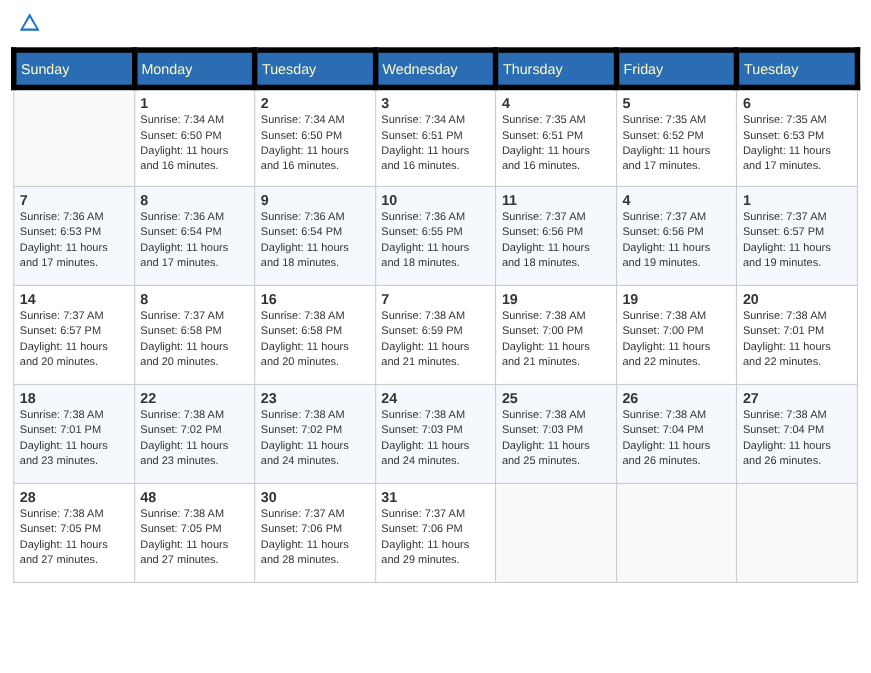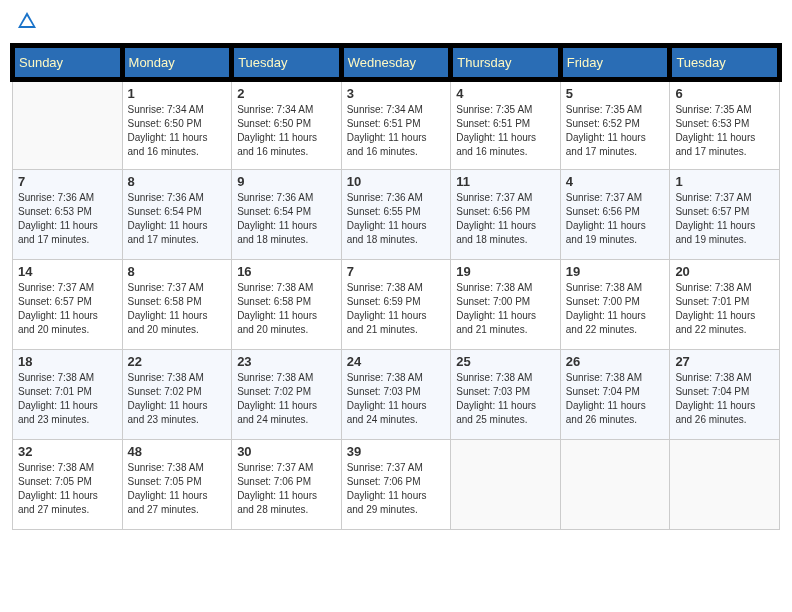--- a/index.html
+++ b/index.html
@@ -295,39 +295,39 @@
         </td>
         <td>
           <span class="day-number">27</span>
           <div class="day-info" style="white-space: pre-line;">Sunrise: 7:38 AM
 Sunset: 7:04 PM
 Daylight: 11 hours and 26 minutes.</div>
         </td>
       </tr>
       <tr>
         <td>
-          <span class="day-number">32</span>
+          <span class="day-number">28</span>
           <div class="day-info" style="white-space: pre-line;">Sunrise: 7:38 AM
 Sunset: 7:05 PM
 Daylight: 11 hours and 27 minutes.</div>
         </td>
         <td>
           <span class="day-number">48</span>
           <div class="day-info" style="white-space: pre-line;">Sunrise: 7:38 AM
 Sunset: 7:05 PM
 Daylight: 11 hours and 27 minutes.</div>
         </td>
         <td>
           <span class="day-number">30</span>
           <div class="day-info" style="white-space: pre-line;">Sunrise: 7:37 AM
 Sunset: 7:06 PM
 Daylight: 11 hours and 28 minutes.</div>
         </td>
         <td>
-          <span class="day-number">39</span>
+          <span class="day-number">31</span>
           <div class="day-info" style="white-space: pre-line;">Sunrise: 7:37 AM
 Sunset: 7:06 PM
 Daylight: 11 hours and 29 minutes.</div>
         </td>
         <td class="empty"></td>
         <td class="empty"></td>
         <td class="empty"></td>
       </tr>
     </tbody>
 </table>

